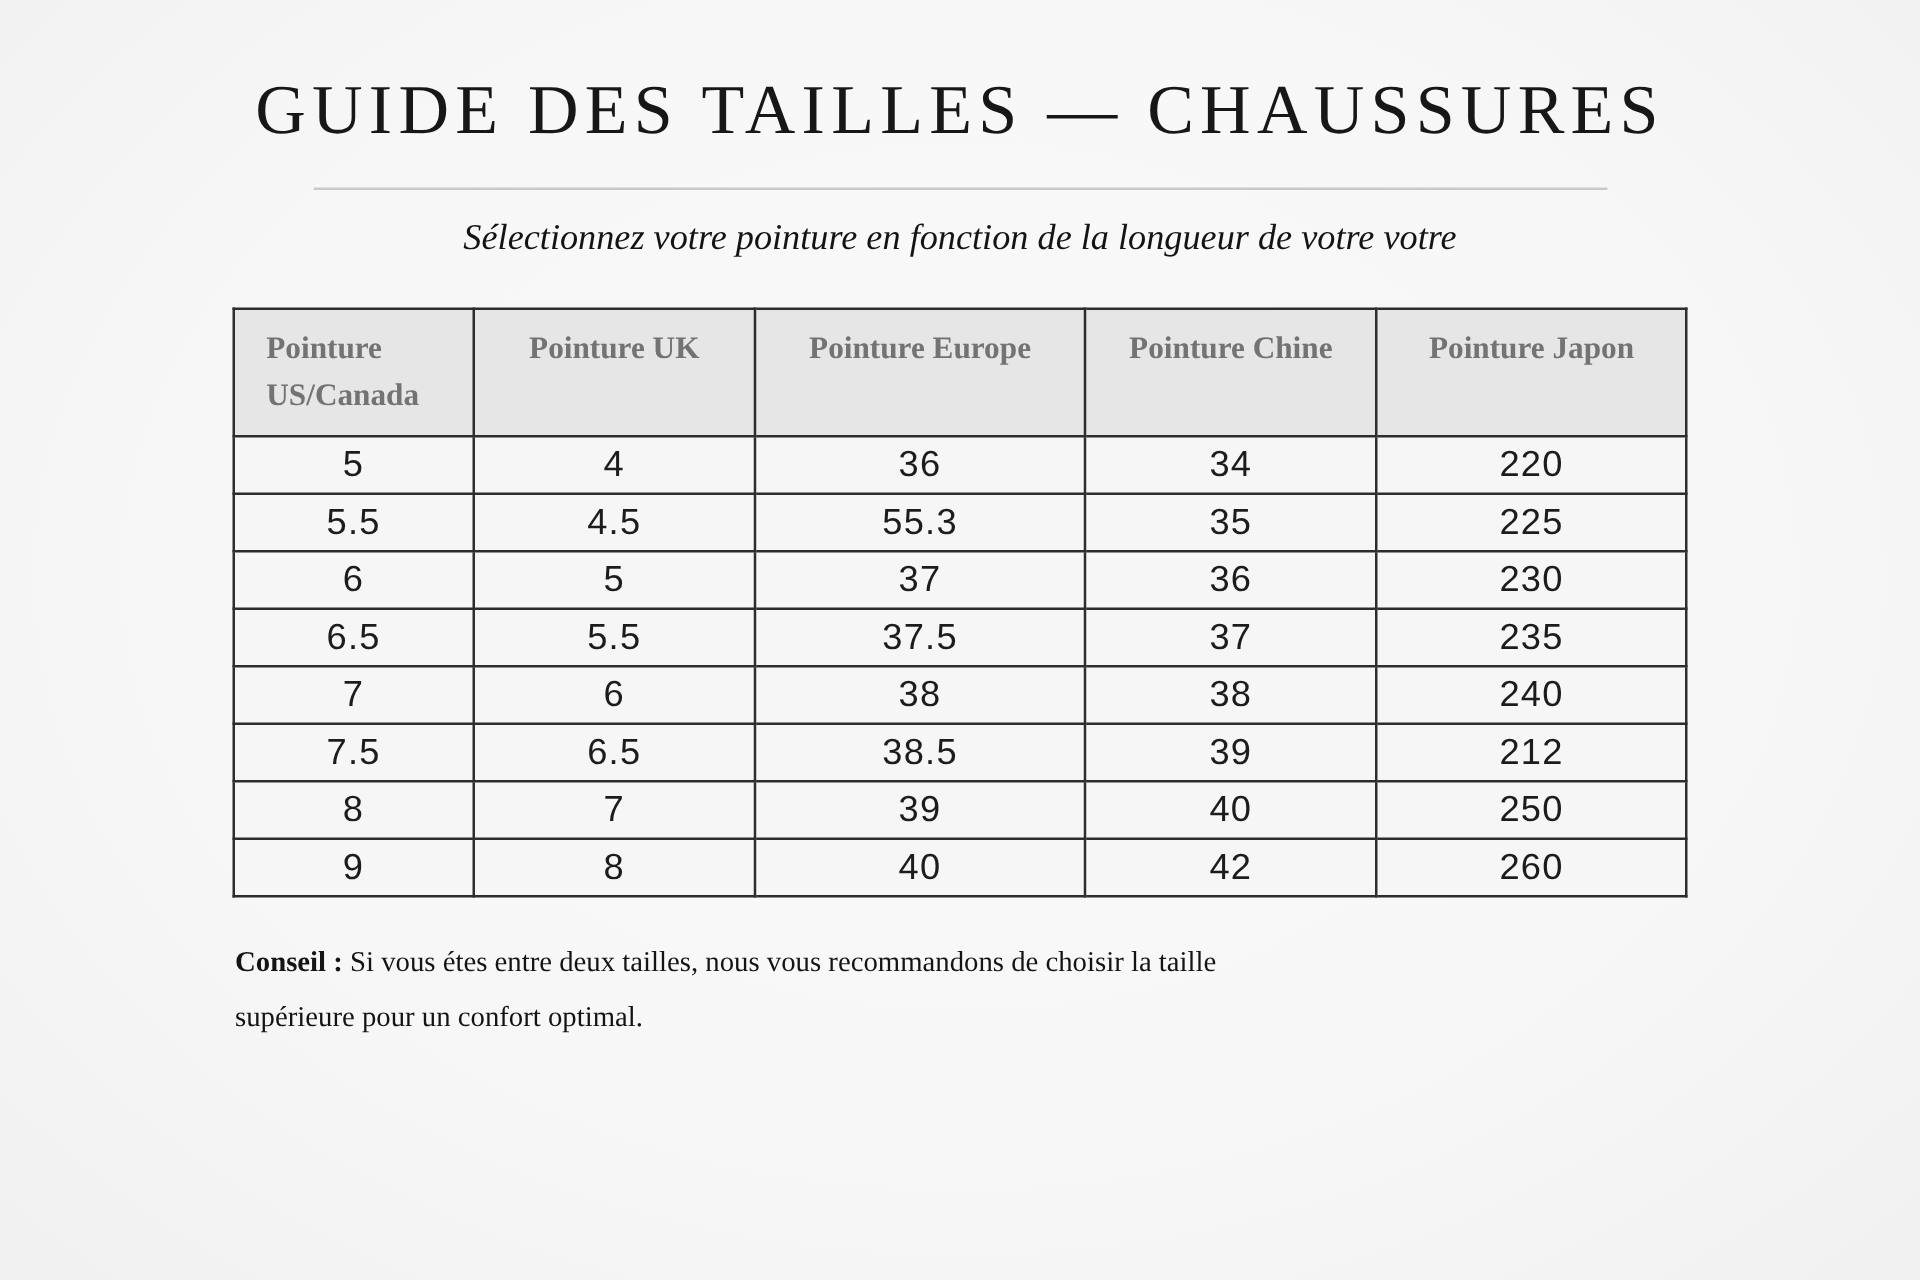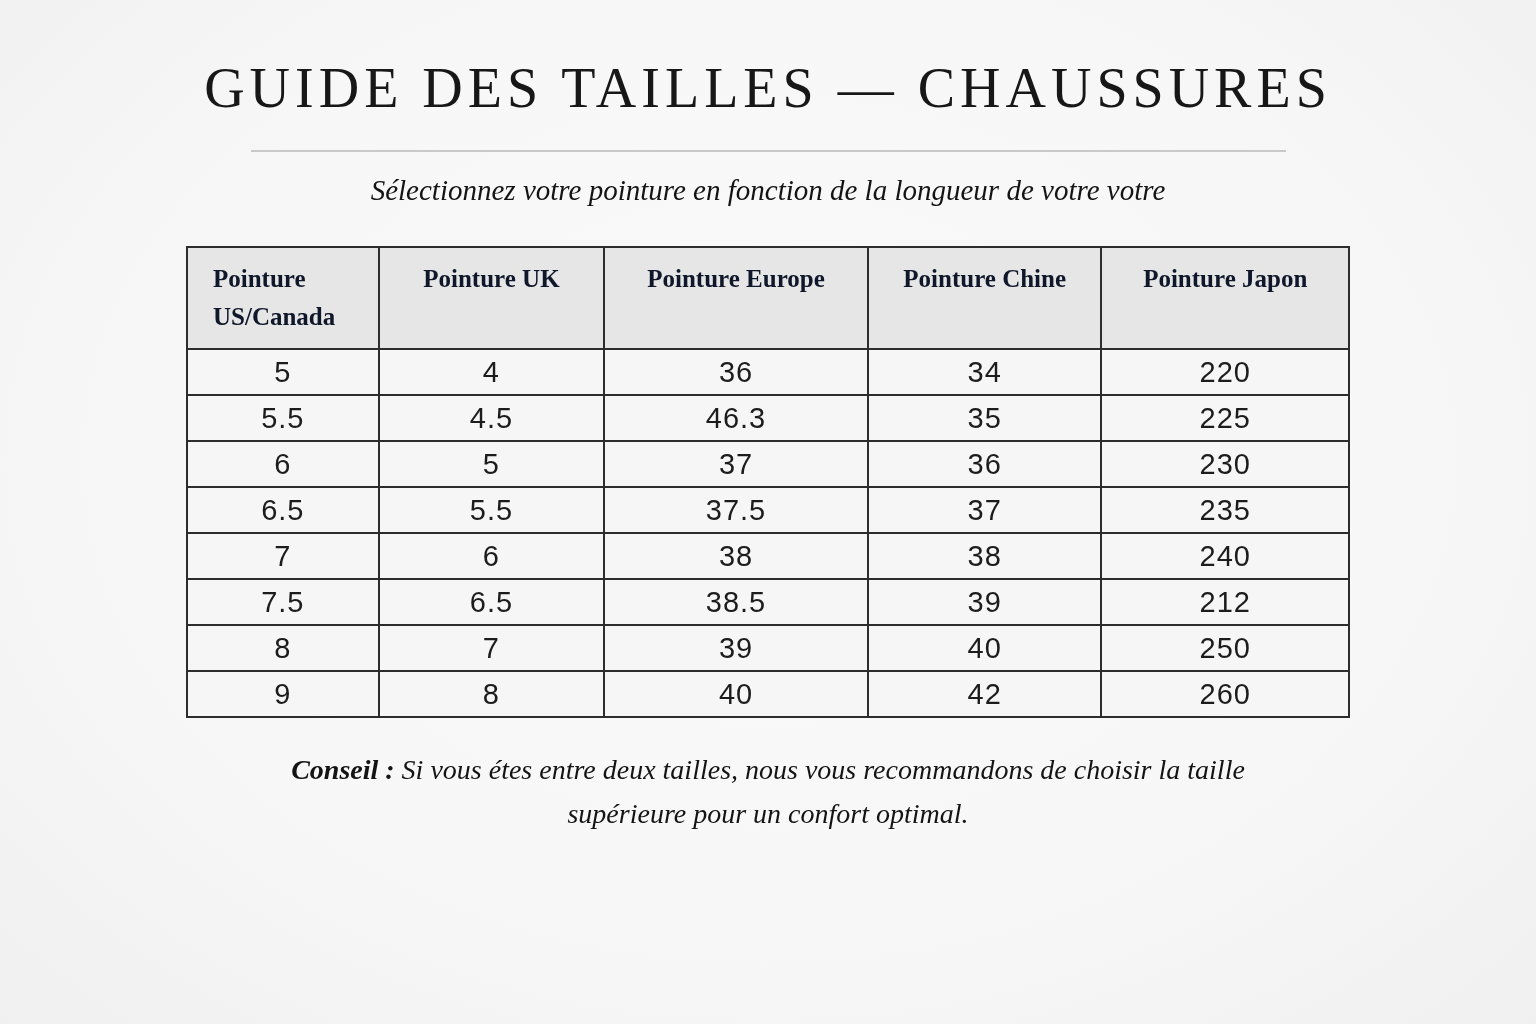--- a/index.html
+++ b/index.html
@@ -65,44 +65,43 @@
   table.size-table th{
     background:var(--header-bg);
     font-family:"Liberation Serif", serif;
     font-weight:700;
     font-size:25px;
     line-height:38px;
     text-align:center;
     vertical-align:top;
     padding:12px 8px 12px 8px;
     height:92px;
-    color:#0f172a;
+    color:#737373;
   }
   table.size-table th:first-child{
     text-align:left;
     padding-left:25px;
   }
   table.size-table td{
     height:46px;
     text-align:center;
     vertical-align:middle;
     font-family:"Liberation Sans", sans-serif;
     font-weight:400;
     font-size:29px;
     letter-spacing:1px;
     color:#1c1c1c;
     padding:0;
   }
 
   p.note{
     margin:30px auto 0 auto;
     max-width:1160px;
-    text-align:center;
-    font-style:italic;
-    font-size:28px;
+    text-align:left;
+    font-size:23px;
     line-height:44px;
     color:#141414;
   }
   p.note .note-label{
     font-weight:700;
   }
 </style>
 </head>
 <body>
 
@@ -135,21 +134,21 @@
         <tr>
           <td>5</td>
           <td>4</td>
           <td>36</td>
           <td>34</td>
           <td>220</td>
         </tr>
         <tr>
           <td>5.5</td>
           <td>4.5</td>
-          <td>46.3</td>
+          <td>55.3</td>
           <td>35</td>
           <td>225</td>
         </tr>
         <tr>
           <td>6</td>
           <td>5</td>
           <td>37</td>
           <td>36</td>
           <td>230</td>
         </tr>

